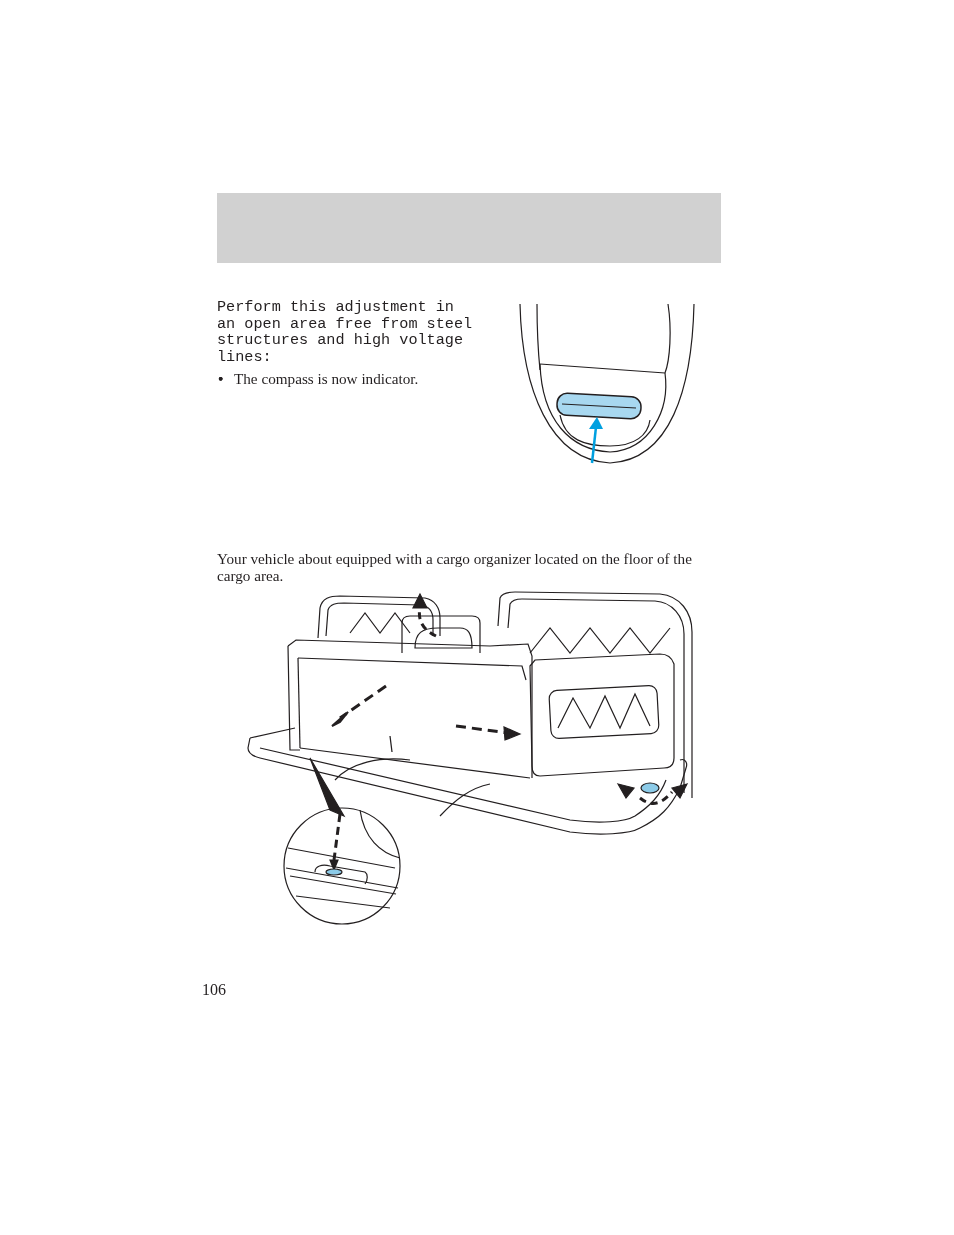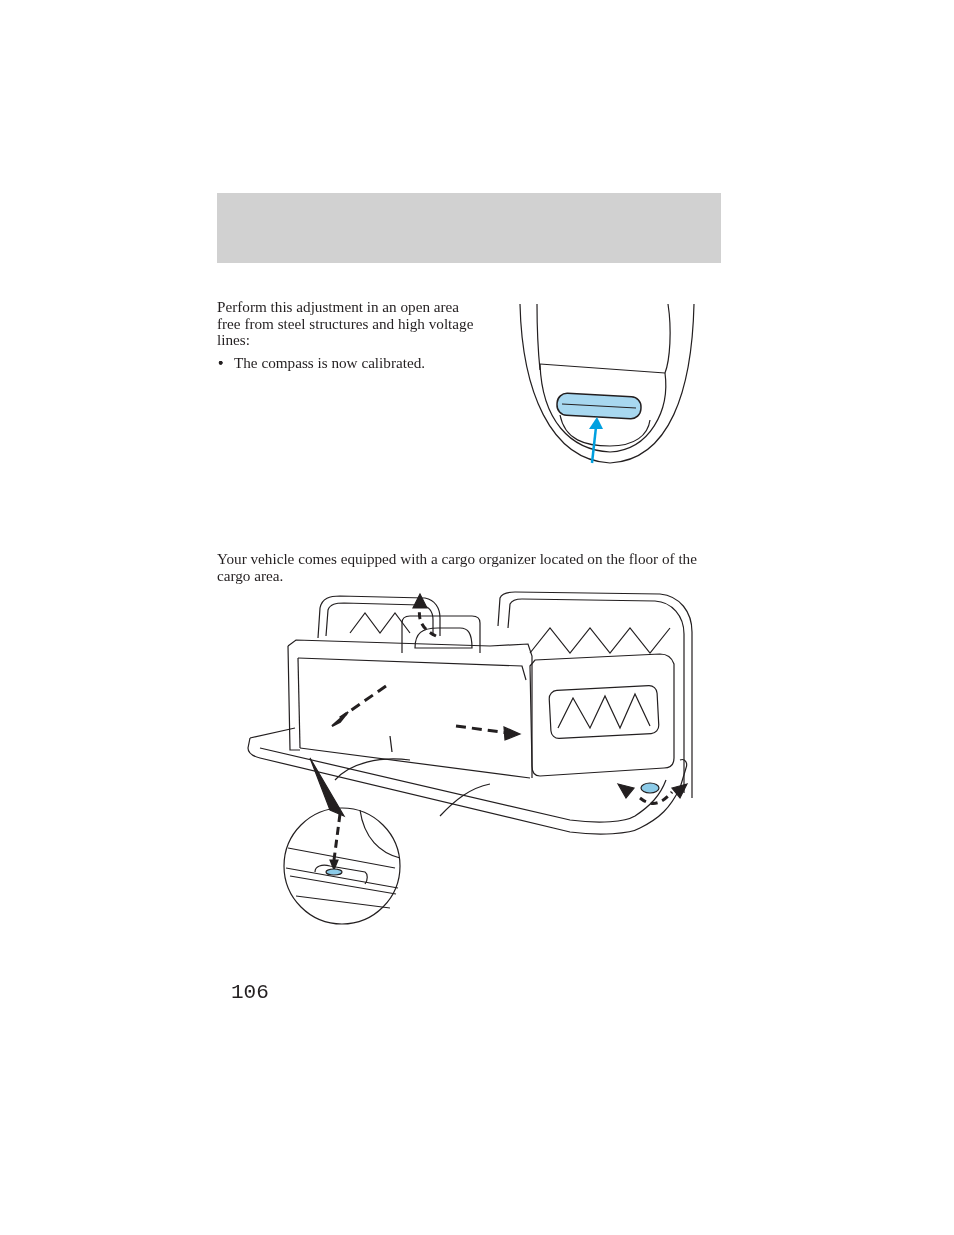--- a/index.html
+++ b/index.html
@@ -1,65 +1,65 @@
 <!DOCTYPE html>
 <html><head>
 <meta charset="utf-8">
 <style>
   html, body { margin: 0; padding: 0; background: #ffffff; }
   body { width: 954px; height: 1235px; position: relative; overflow: hidden;
          font-family: "DejaVu Serif", "Liberation Serif", serif; color: #231f20; }
   .header-band { position: absolute; left: 217px; top: 193px; width: 504px; height: 70px; background: #d1d1d1; }
   .col-left { position: absolute; left: 217px; top: 299px; width: 260px;
               font-family: "Liberation Serif", serif; font-size: 15.2px; line-height: 16.5px; }
-  .col-left p { margin: 0 0 6px 0; }
+  .col-left p { margin: 0 0 6px 0; font-family: Liberation Mono, monospace; }
   .bullets { list-style: none; margin: 0; padding: 0; }
   .bullets li { position: relative; padding-left: 17px; margin: 0 0 6px 0; }
   .bullets li .dot { position: absolute; left: 1px; top: 0; }
   .fig-compass { position: absolute; left: 510px; top: 300px; width: 200px; height: 170px; }
   .para-cargo { position: absolute; left: 217px; top: 551px; width: 510px; margin: 0;
                 font-family: "Liberation Serif", serif; font-size: 15.2px; line-height: 16.5px; }
   .fig-cargo { position: absolute; left: 240px; top: 588px; width: 460px; height: 342px; }
-  .page-num { position: absolute; left: 231px; top: 981px; font-family: Liberation Mono, monospace; font-size: 21px; }
+  .page-num { position: absolute; left: 202px; top: 981px; font-family: Liberation Serif, serif; font-size: 16px; }
 </style>
 </head>
 <body>
 
 <div class="header-band"></div>
 
 <div class="col-left">
   <p>Perform this adjustment in an open area free from steel structures and high voltage lines:</p>
   <ul class="bullets">
     <li>
       <span class="dot">•</span>
     </li>
     <li>
       <span class="dot">•</span>
     </li>
     <li>
       <span class="dot">•</span>
-      <span>The compass is now calibrated.</span>
+      <span>The compass is now indicator.</span>
     </li>
   </ul>
 </div>
 
 <svg class="fig-compass" viewBox="0 0 200 170" fill="none" stroke="#231f20" stroke-width="1.2">
   <path d="M10 4 C 12 90, 40 160, 100 163 C 160 160, 182 90, 184 4"></path>
   <path d="M27 4 C 27 40, 30 70, 30 70"></path>
   <path d="M158 4 C 162 30, 160 60, 155 73"></path>
   <path d="M30 64 L 155 73"></path>
   <path d="M30 64 C 32 120, 60 150, 100 152 C 140 150, 160 110, 155 73"></path>
   <path d="M50 115 C 55 140, 75 146, 100 146 C 125 146, 138 135, 140 120"></path>
   <rect x="47" y="95" width="84" height="22" rx="10" transform="rotate(3 89 106)" fill="#a8d8f0" stroke="#231f20" stroke-width="1.5"></rect>
   <path d="M52 104 L 126 108" stroke-width="1"></path>
   <line x1="82" y1="163" x2="86" y2="127" stroke="#00a0e0" stroke-width="2.5"></line>
   <polygon points="79,129 93,129 87,117" fill="#00a0e0" stroke="none"></polygon>
 </svg>
 
-<p class="para-cargo">Your vehicle comes equipped with a cargo organizer located on the floor of the cargo area.</p>
+<p class="para-cargo">Your vehicle about equipped with a cargo organizer located on the floor of the cargo area.</p>
 
 <svg class="fig-cargo" viewBox="0 0 460 342" fill="none" stroke="#231f20" stroke-width="1.2">
 
   <path d="M78 50 L 80 20 C 82 10, 90 8, 100 8 L 185 10 C 195 12, 200 20, 200 30 L 200 48"></path>
   <path d="M86 48 L 88 22 C 90 16, 96 15, 104 15 L 180 17 C 190 18, 193 24, 193 32 L 193 48"></path>
 
   <path d="M258 38 L 260 10 C 262 5, 268 4, 275 4 L 420 6 C 440 8, 452 24, 452 44 L 452 210"></path>
   <path d="M268 40 L 270 16 C 272 12, 276 11, 282 11 L 415 13 C 432 14, 444 28, 444 46 L 444 205"></path>
 
   <path d="M290 65 L 310 40 L 330 65 L 350 40 L 370 65 L 390 40 L 410 65 L 430 40"></path>

